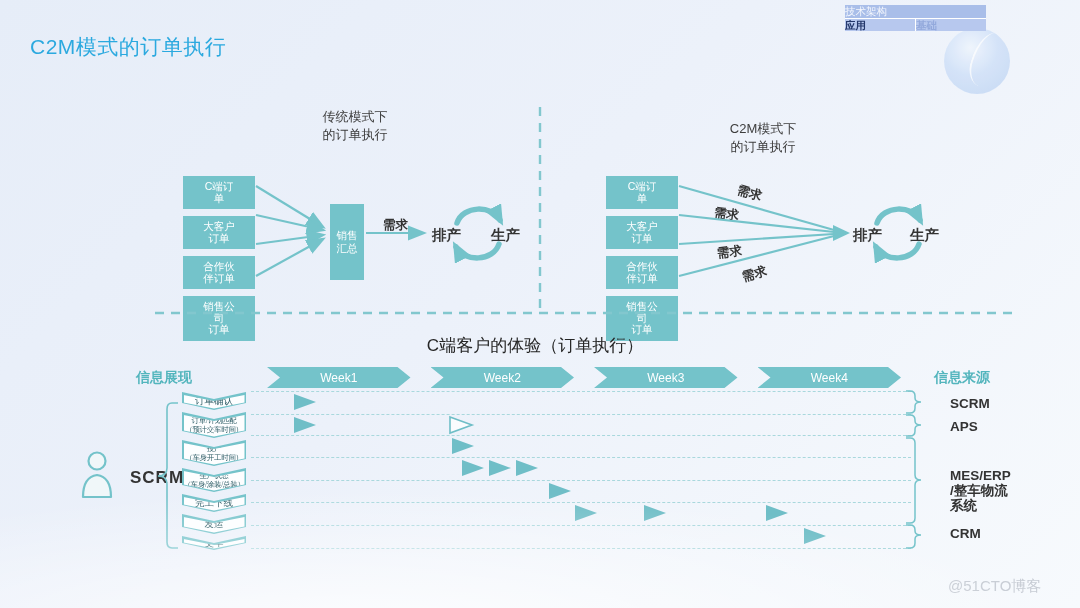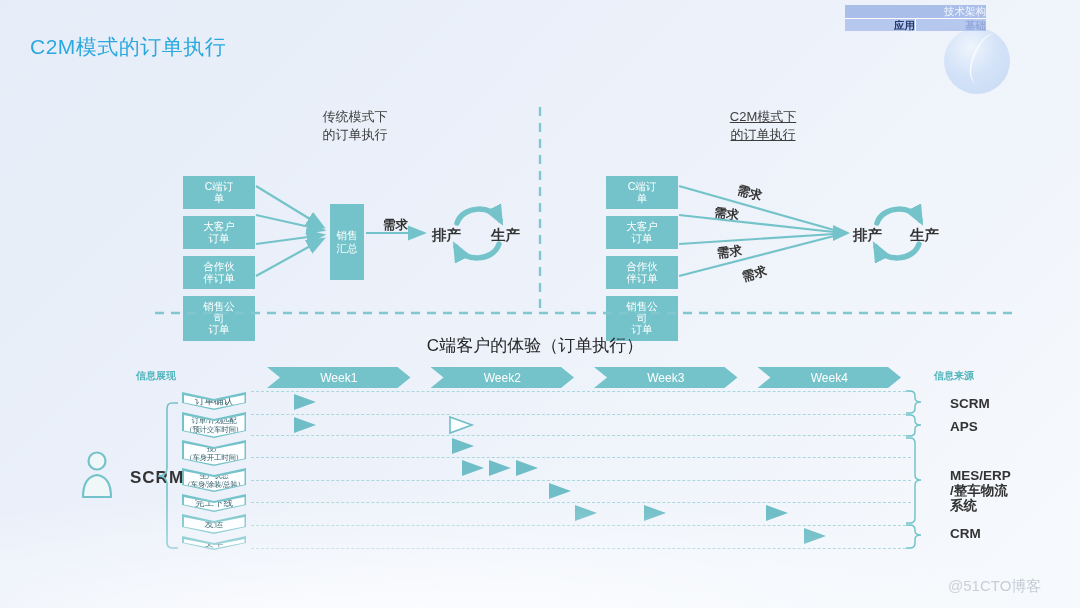--- a/index.html
+++ b/index.html
@@ -6,46 +6,46 @@
   body{font-family:"Liberation Sans","DejaVu Sans",sans-serif;}
   #canvas{position:relative;width:1080px;height:608px;overflow:hidden;
     background:linear-gradient(135deg,#E6EDF8 0%,#ECF1FA 45%,#F7FAFD 100%);}
   #canvas::after{content:"";position:absolute;left:0;bottom:0;width:100%;height:120px;
     background:radial-gradient(ellipse at 35% 120%,rgba(255,255,255,.85),rgba(255,255,255,0) 70%);pointer-events:none;}
   .abs{position:absolute;}
   .pre{white-space:pre-line;}
   
   .slide-title{left:30px;top:33px;font-size:21px;font-weight:500;color:#2BA9DF;letter-spacing:.5px;}
   
-  .ht{left:845px;top:5px;width:141px;font-size:10.5px;text-align:right;line-height:13px;}
+  .ht{left:845px;top:5px;width:141px;font-size:10.5px;text-align:left;line-height:13px;}
   .ht-top{background:#A9BEE9;color:#F4F7FD;height:13px;border-bottom:1px solid #FFF;}
   .ht-bottom{display:flex;height:12px;}
-  .ht-cell{flex:1;background:#B7C8EE;line-height:12px;padding-left:24px;}
+  .ht-cell{flex:1;background:#B7C8EE;line-height:12px;}
   .ht-cell.app{color:#24386B;font-weight:bold;border-right:1.5px solid #FFF;}
   .ht-cell.base{color:#93A9DC;font-weight:bold;}
   .deco-circle{left:944px;top:28px;width:66px;height:66px;border-radius:50%;
     background:radial-gradient(circle at 40% 30%,#EFF5FD 0%,#D2E2F8 45%,#C2D6F3 100%);opacity:.9;}
   .deco-circle::after{content:"";position:absolute;left:28px;top:4px;width:30px;height:56px;
     border-left:2px solid rgba(255,255,255,.75);border-radius:50% 50% 50% 50%/60% 60% 40% 40%;transform:rotate(18deg);}
   
   .diag-title{width:220px;text-align:center;font-size:13px;font-weight:500;color:#3D3D3D;line-height:1.35;}
   .dt-left{left:245px;top:108px;}
-  .dt-right{left:653px;top:108px;text-decoration:underline;}
+  .dt-right{left:653px;top:120px;}
   
   .source-stack{width:72px;display:flex;flex-direction:column;gap:7px;}
   .src-box{background:#74C3CA;color:#FFF;font-size:10.5px;line-height:11.5px;text-align:center;
     padding:5px 19px;white-space:pre-line;}
   
   .agg-box{left:330px;top:204px;width:34px;height:76px;background:#74C3CA;color:#FFF;
     font-size:10.5px;line-height:13px;text-align:center;display:flex;align-items:center;justify-content:center;white-space:pre-line;}
   .demand{font-size:12.5px;font-weight:600;color:#333;}
   .cycle-label{font-size:14.5px;font-weight:bold;color:#333;}
   
   .tl-title{left:330px;top:334px;width:410px;text-align:center;font-size:17px;font-weight:500;color:#262626;}
-  .side-header{font-size:10px;font-weight:bold;color:#53B5BD;}
+  .side-header{font-size:14px;font-weight:bold;color:#53B5BD;}
   #week-band{left:267px;top:367px;width:634px;height:21px;display:flex;gap:20px;}
   .week-seg{flex:1;background:#74C3CA;color:#FFF;font-size:12px;display:flex;align-items:center;justify-content:center;
     clip-path:polygon(0 0,calc(100% - 13px) 0,100% 50%,calc(100% - 13px) 100%,0 100%,13px 50%);}
   #stage-stack{left:182px;top:392px;width:64px;display:flex;flex-direction:column;gap:2px;}
   .stage-item{position:relative;background:#74C3CA;
     clip-path:polygon(0 0,50% 7px,100% 0,100% calc(100% - 7px),50% 100%,0 calc(100% - 7px));}
   .stage-inner{position:absolute;left:1.5px;right:1.5px;top:3px;bottom:1.5px;background:#FDFEFF;
     clip-path:polygon(0 0,50% 6px,100% 0,100% calc(100% - 6px),50% 100%,0 calc(100% - 6px));
     display:flex;align-items:center;justify-content:center;text-align:center;color:#2F5D66;white-space:pre;}
   .stage-item.one .stage-inner{font-size:9.5px;text-align:right;}

